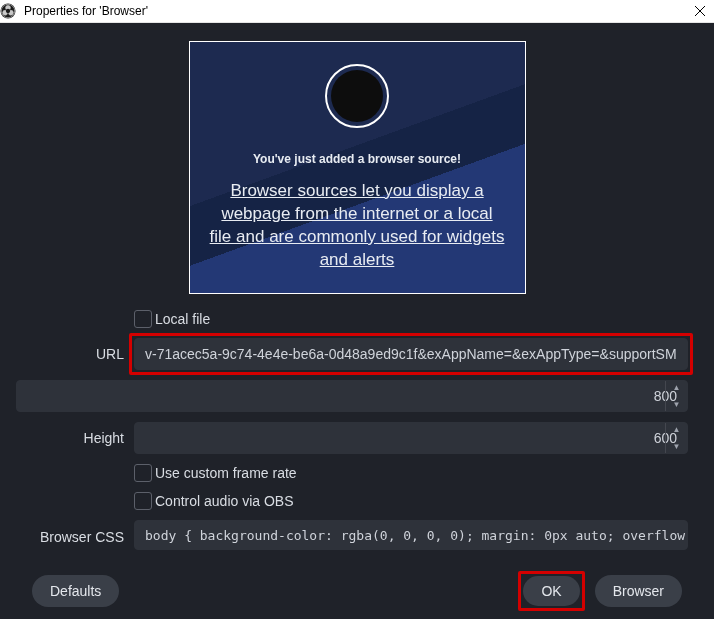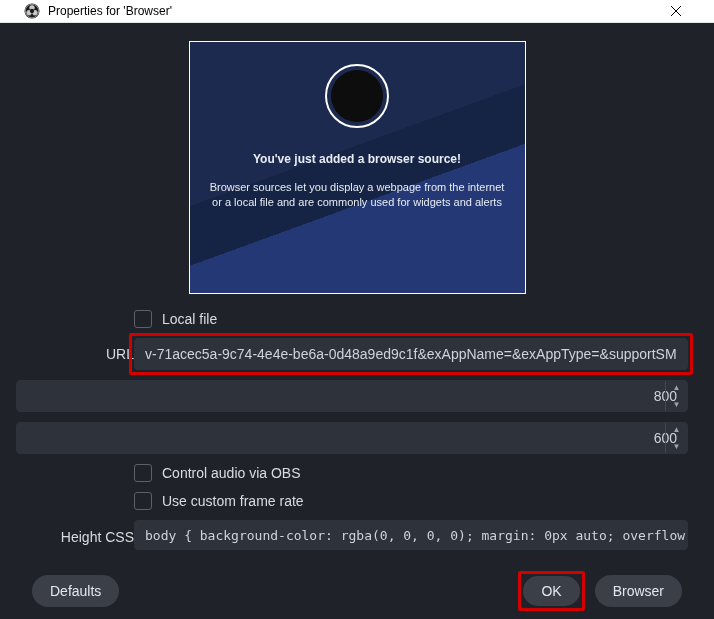--- a/index.html
+++ b/index.html
@@ -1,53 +1,53 @@
 <!DOCTYPE html>
 <html><head>
 <meta charset="utf-8">
 <style>
   * { box-sizing: border-box; margin: 0; padding: 0; }
   html, body { width: 714px; height: 619px; font-family: "Segoe UI", Arial, sans-serif; background: #fff; overflow: hidden; }
   body { display: flex; flex-direction: column; }
 
   .titlebar {
     height: 30px; background: #fff; display: flex; align-items: center;
-    padding: 0 24px; font-size: 12px; color: #000; border-bottom: 1px solid #e5e5e5;
+    padding: 0 0; font-size: 12px; color: #000; border-bottom: 1px solid #e5e5e5;
   }
   .titlebar .icon { width: 16px; height: 16px; margin-right: 8px; }
   .titlebar .title { flex: 1; }
   .titlebar .close { width: 28px; height: 100%; display: flex; align-items: center; justify-content: center; cursor: default; }
 
   .content {
     flex: 1; background: #1f2229; position: relative; display: flex; flex-direction: column;
     padding: 18px 16px 0 16px; color: #d9dde3; font-size: 14px;
   }
 
   .preview-wrap { display: flex; justify-content: center; }
   .preview {
     width: 337px; height: 253px; border: 1px solid #fff; position: relative; overflow: hidden;
     background: linear-gradient(160deg, #1d2a50 0%, #1d2a50 44%, #152345 44%, #152345 60%, #233875 60%, #233875 100%);
     display: flex; flex-direction: column; align-items: center; justify-content: flex-start;
     padding: 22px 20px 0 20px; text-align: center; color: #e8ecf2;
   }
   .preview .obs-logo { width: 64px; height: 64px; margin-bottom: 24px; }
   .preview .l1 { font-size: 12px; font-weight: 600; margin-bottom: 14px; }
-  .preview .l2 { font-size: 11px; line-height: 1.35; margin-bottom: 14px; }
+  .preview .l2 { font-size: 17px; line-height: 1.35; margin-bottom: 14px; text-decoration: underline; }
   .preview .l3 { font-size: 11px; }
 
   .form {
     margin-top: 16px; flex: 1; overflow: hidden; padding-right: 10px;
     position: relative;
   }
 
   .row { display: flex; align-items: center; margin-bottom: 10px; }
-  .row .lbl { width: 118px; text-align: right; font-size: 14px; color: #d9dde3; }
+  .row .lbl { width: 118px; text-align: right; padding-right: 10px; font-size: 14px; color: #d9dde3; }
   .row .ctrl { flex: 1; position: relative; }
 
-  .checkbox-row .ctrl { display: flex; align-items: center; gap: 10px; }
+  .checkbox-row .ctrl { display: flex; align-items: center; gap: 3px; }
   .chk {
     width: 18px; height: 18px; border: 1px solid #5c606a; border-radius: 3px; background: #1f2229;
   }
 
   input.textin, .spin, textarea.textin {
     width: 100%; background: #2e323a; border: 1px solid #2e323a; color: #cfd3da;
     font-size: 14px; padding: 7px 10px; border-radius: 4px; outline: none;
     font-family: inherit;
   }
   textarea.textin { font-family: Consolas, monospace; font-size: 13px; resize: none; height: 30px; overflow: hidden; line-height: 1.3; white-space: nowrap; }
@@ -146,51 +146,52 @@
               <span>▲</span>
             </div>
           <div class="spin-btn">
               <span>▼</span>
             </div>
         </div>
       </div>
     </div>
 
     <div class="row">
+      <div class="lbl">Height</div>
       <div class="ctrl">
         <input class="textin spin" type="text" value="600" style="">
         <div class="spin-btns">
           <div class="spin-btn">
               <span>▲</span>
             </div>
           <div class="spin-btn">
               <span>▼</span>
             </div>
         </div>
       </div>
     </div>
 
     <div class="row checkbox-row">
       <div class="lbl"></div>
       <div class="ctrl">
         <span class="chk"></span>
-        <span>Control audio via OBS</span>
+        <span>Use custom frame rate</span>
       </div>
     </div>
 
     <div class="row checkbox-row">
       <div class="lbl"></div>
       <div class="ctrl">
         <span class="chk"></span>
-        <span>Use custom frame rate</span>
-      </div>
-    </div>
-
-    <div class="row">
-      <div class="lbl">Height CSS</div>
+        <span>Control audio via OBS</span>
+      </div>
+    </div>
+
+    <div class="row">
+      <div class="lbl">Browser CSS</div>
       <div class="ctrl">
         <textarea class="textin" style="">body { background-color: rgba(0, 0, 0, 0); margin: 0px auto; overflow:</textarea>
       </div>
     </div>
 
   </div>
 
   <div class="footer">
     <button class="btn">Defaults</button>
     <div class="spacer"></div>

